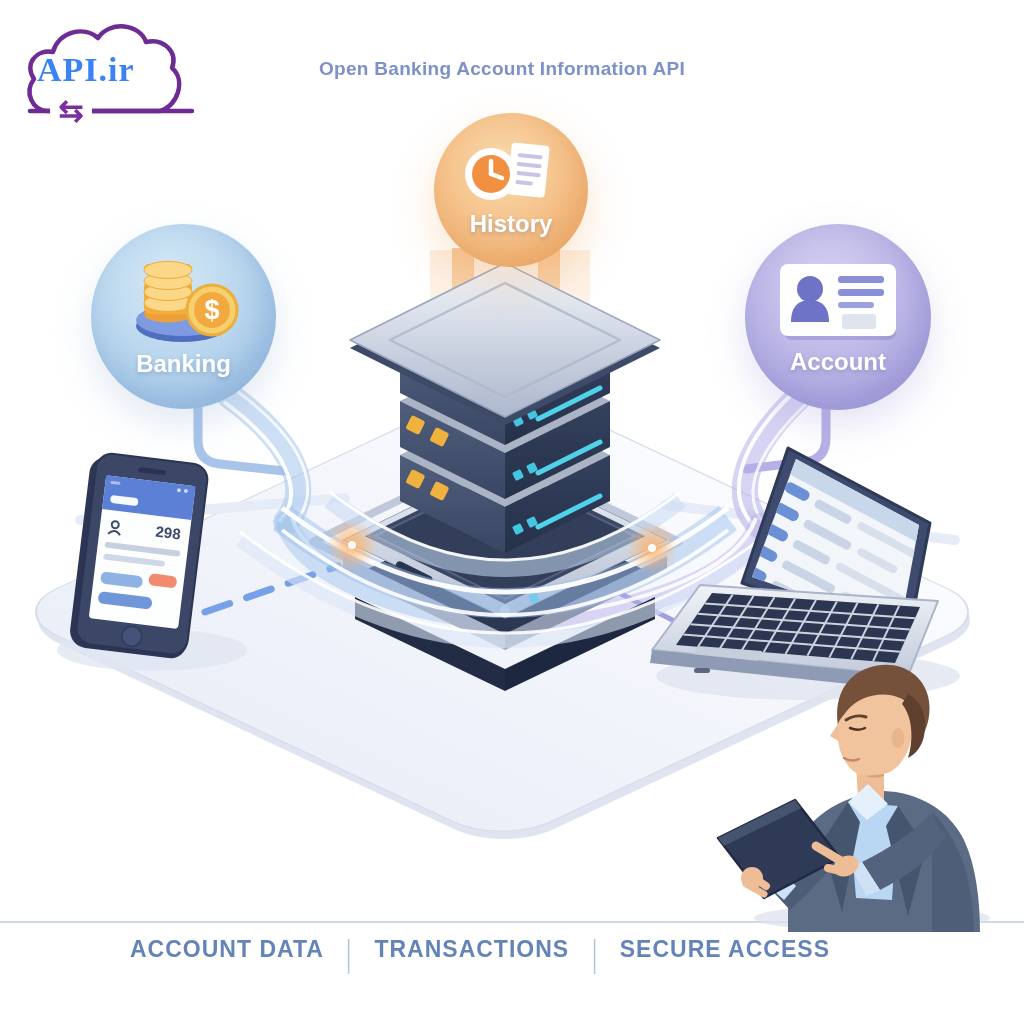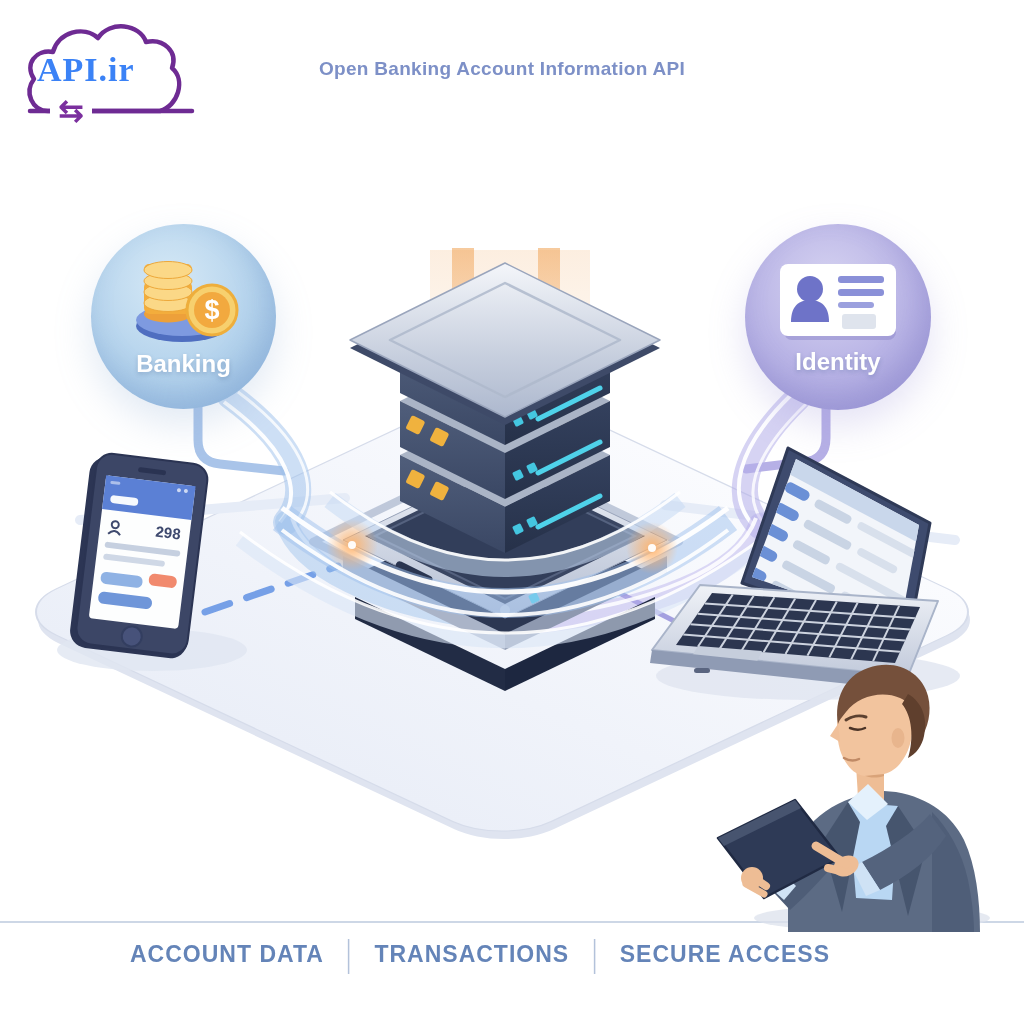--- a/index.html
+++ b/index.html
@@ -23,21 +23,21 @@
   #bubble-balance{left:91px;top:224px;width:185px;height:185px;
     background:radial-gradient(circle at 42% 32%, #d6e9f6 0%, #b3d2ec 55%, #9cc1e5 100%);
     box-shadow: inset -8px -14px 28px rgba(88,130,185,.28), 0 16px 36px rgba(140,170,210,.25);}
   #bubble-history{left:434px;top:113px;width:154px;height:154px;
     background:radial-gradient(circle at 45% 35%, #f9daad 0%, #f4bd84 55%, #efad6a 100%);
     box-shadow: inset -8px -12px 24px rgba(205,125,55,.22), 0 18px 42px rgba(238,170,100,.30);}
   #bubble-identity{left:745px;top:224px;width:186px;height:186px;
     background:radial-gradient(circle at 45% 33%, #d6d3f1 0%, #b7b2e5 55%, #a19cdb 100%);
     box-shadow: inset -8px -14px 28px rgba(110,104,180,.26), 0 16px 36px rgba(150,145,215,.25);}
   .footer-bar{position:absolute;left:130px;top:936px;width:700px;display:flex;
-    align-items:center;justify-content:space-between;}
+    justify-content:space-between;}
   .footer-bar .item{font-size:23px;font-weight:bold;color:#6484b8;letter-spacing:1px;}
   .footer-bar .sep{color:#b3c2da;font-size:36px;font-weight:100;line-height:1;
     transform:scaleX(.5);}
 </style>
 </head>
 <body>
 
 <div class="stage">
 
 <svg class="scene" width="1024" height="1024" viewBox="0 0 1024 1024">
@@ -356,33 +356,51 @@
     <ellipse cx="44" cy="25" rx="24" ry="8.5" fill="#fbd887" stroke="#eda83a"></ellipse>
     <rect x="20" y="8" width="48" height="10" rx="5" fill="#f3ad3c"></rect>
     <ellipse cx="44" cy="14" rx="24" ry="8.5" fill="#fbd887" stroke="#eda83a"></ellipse>
     <circle cx="88" cy="54" r="25" fill="#f7d06e" stroke="#eeae3c" stroke-width="3"></circle>
     <circle cx="88" cy="54" r="18" fill="#f2a93f"></circle>
     <text x="88" y="63" text-anchor="middle" font-size="27" font-weight="bold" fill="#ffffff">$</text>
   </svg>
   <div class="lbl">Banking</div>
 </div>
 
+<div class="bubble" id="bubble-history">
+  <svg width="100" height="66" viewBox="0 0 100 66">
+    <g transform="rotate(6 66 30)">
+      <rect x="48" y="2" width="38" height="52" rx="4" fill="#ffffff"></rect>
+      <rect x="55" y="12" width="25" height="4" rx="2" fill="#c8c4e6"></rect>
+      <rect x="55" y="21" width="25" height="4" rx="2" fill="#c8c4e6"></rect>
+      <rect x="55" y="30" width="25" height="4" rx="2" fill="#c8c4e6"></rect>
+      <rect x="55" y="39" width="18" height="4" rx="2" fill="#c8c4e6"></rect>
+    </g>
+    <g>
+      <circle cx="30" cy="32" r="26" fill="#ffffff"></circle>
+      <circle cx="30" cy="32" r="19" fill="#f09040"></circle>
+      <path d="M 30 32 L 30 19" stroke="#ffffff" stroke-width="4.5" stroke-linecap="round"></path>
+      <path d="M 30 32 L 41 36" stroke="#ffffff" stroke-width="4.5" stroke-linecap="round"></path>
+    </g>
+  </svg>
+  <div class="lbl">History</div>
+</div>
 
 <div class="bubble" id="bubble-identity">
   <svg width="140" height="88" viewBox="0 0 140 88">
     <rect x="16" y="12" width="112" height="70" rx="8" fill="#8d88c9" opacity=".5"></rect>
     <rect x="12" y="6" width="116" height="72" rx="8" fill="#ffffff"></rect>
     <circle cx="42" cy="31" r="13" fill="#6e73c8"></circle>
     <path d="M 23 64 C 23 48 31 42 42 42 C 53 42 61 48 61 64 Z" fill="#6e73c8"></path>
     <rect x="70" y="18" width="46" height="7" rx="3" fill="#8a90d8"></rect>
     <rect x="70" y="31" width="46" height="7" rx="3" fill="#8a90d8"></rect>
     <rect x="70" y="44" width="36" height="6" rx="3" fill="#9ba0de"></rect>
     <rect x="74" y="56" width="34" height="15" rx="3" fill="#dfe4ed"></rect>
   </svg>
-  <div class="lbl">Identity</div>
+  <div class="lbl">Account</div>
 </div>
 
 <div class="footer-bar">
   <span class="item">ACCOUNT DATA</span>
   <span class="sep">|</span>
   <span class="item">TRANSACTIONS</span>
   <span class="sep">|</span>
   <span class="item">SECURE ACCESS</span>
 </div>
 

